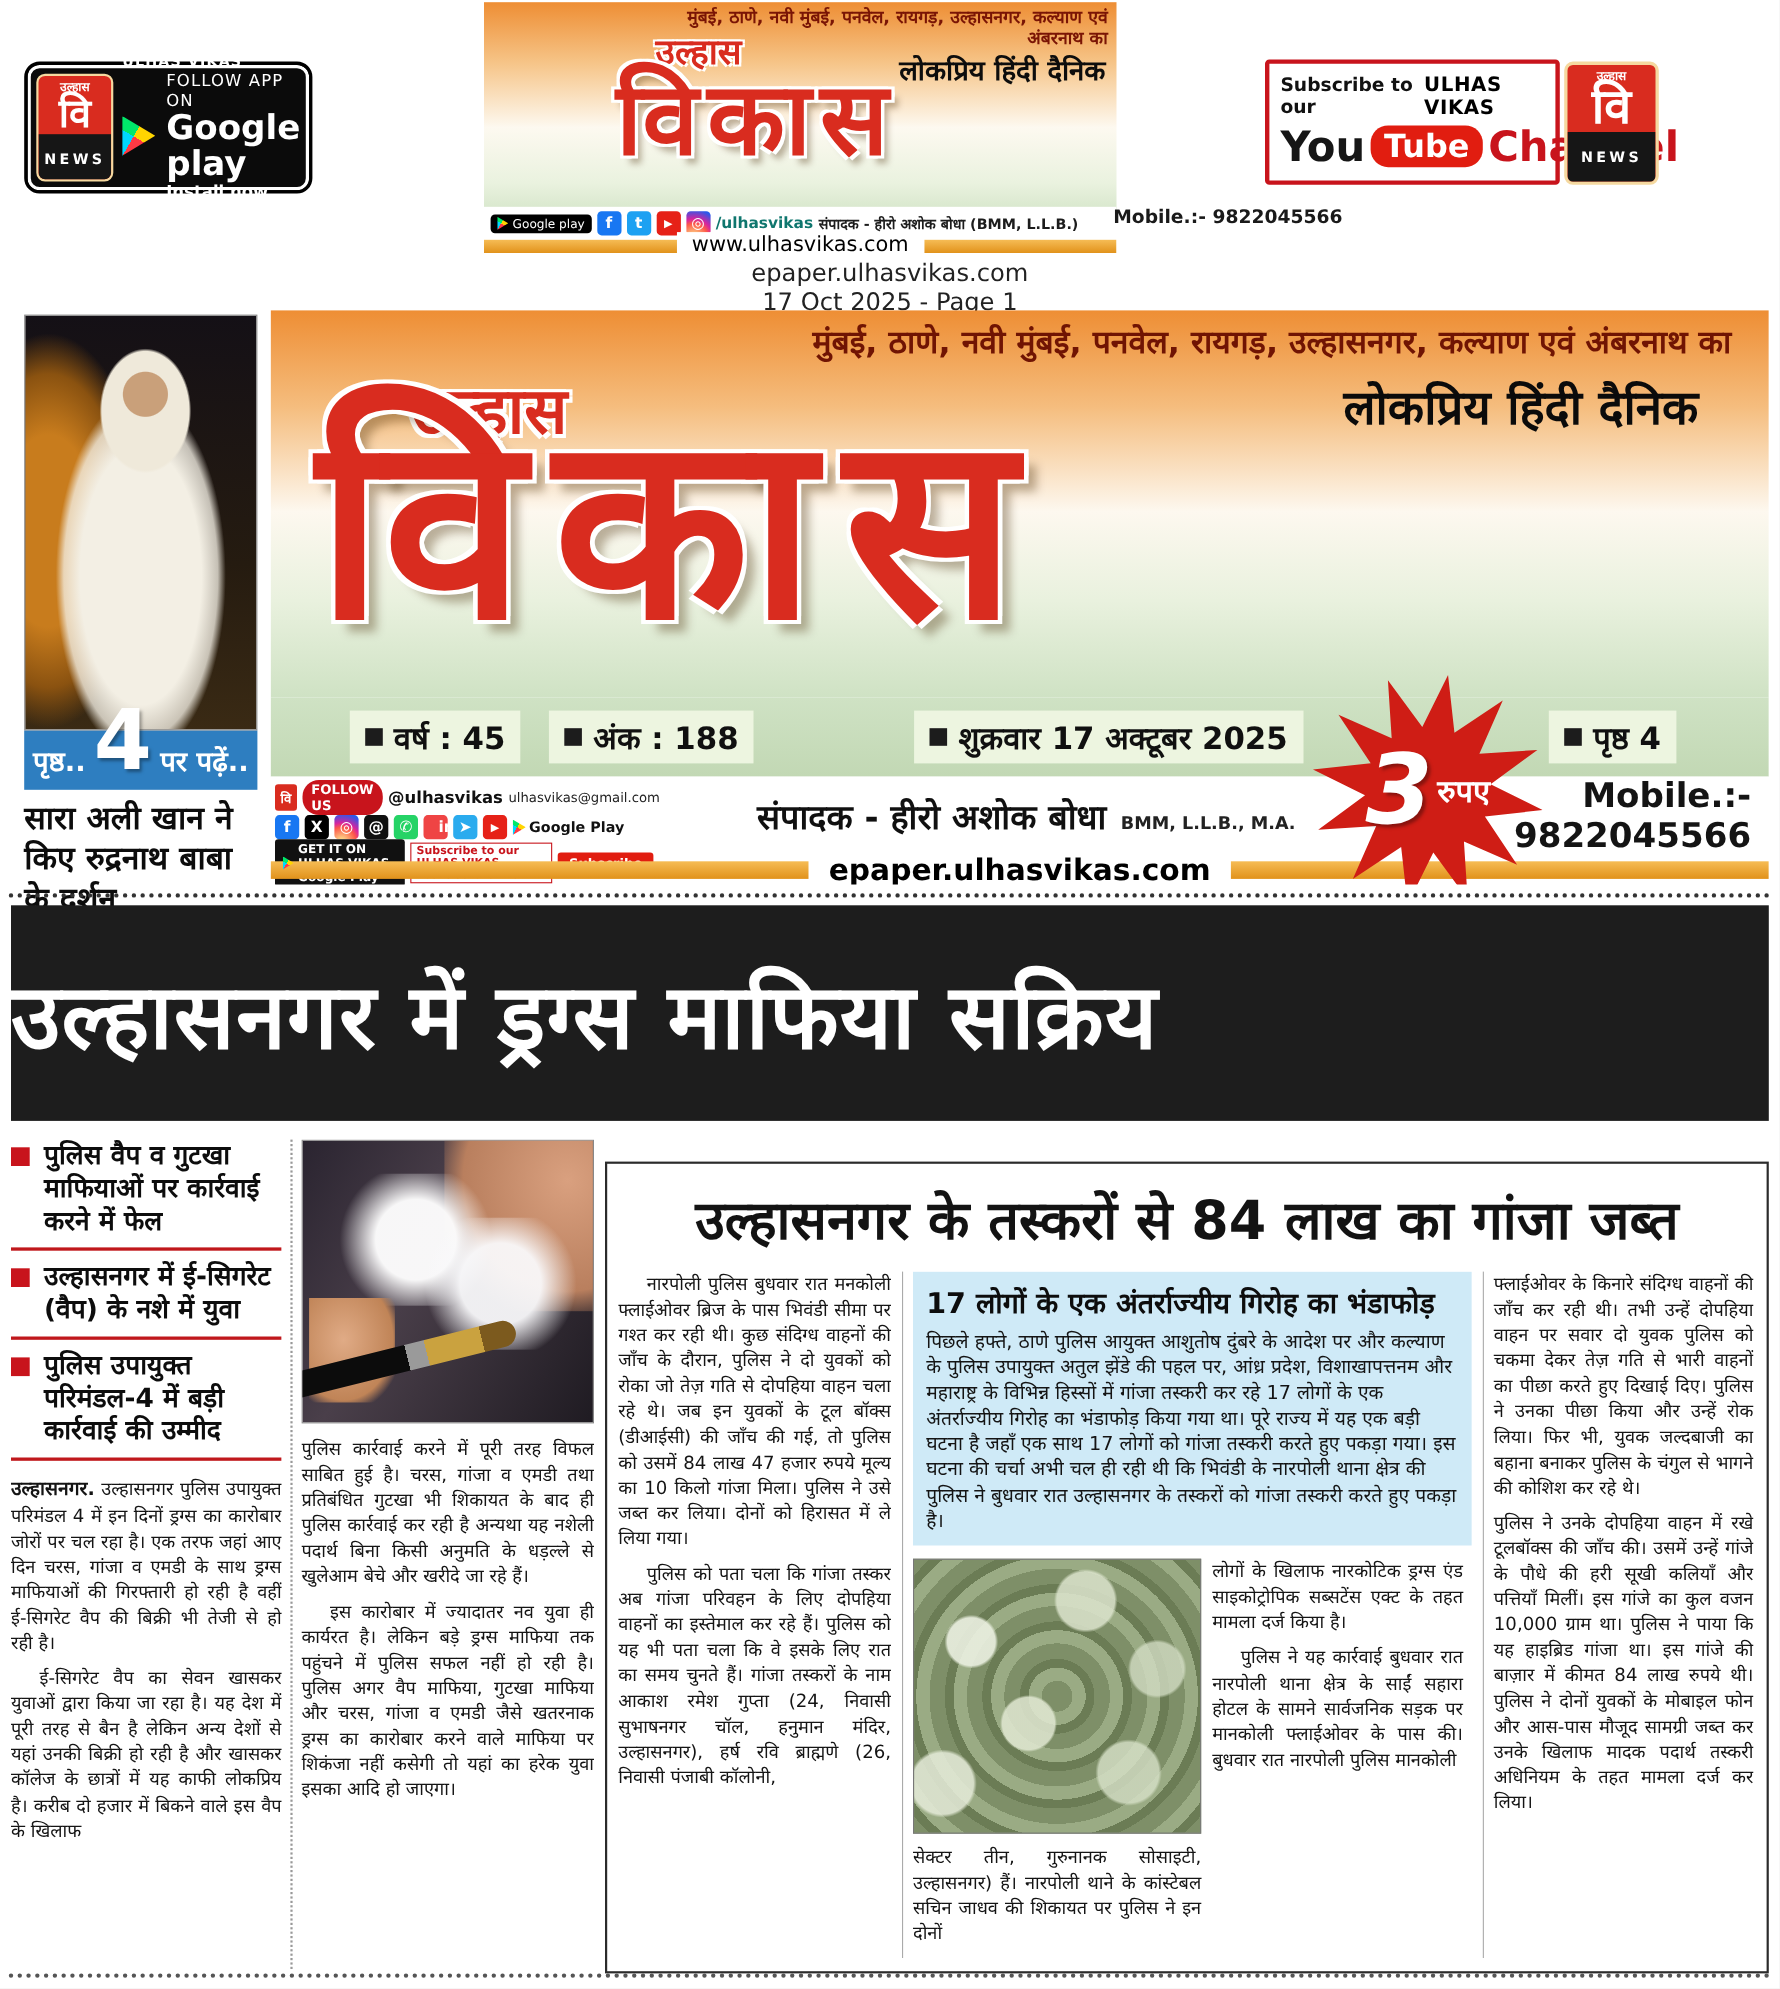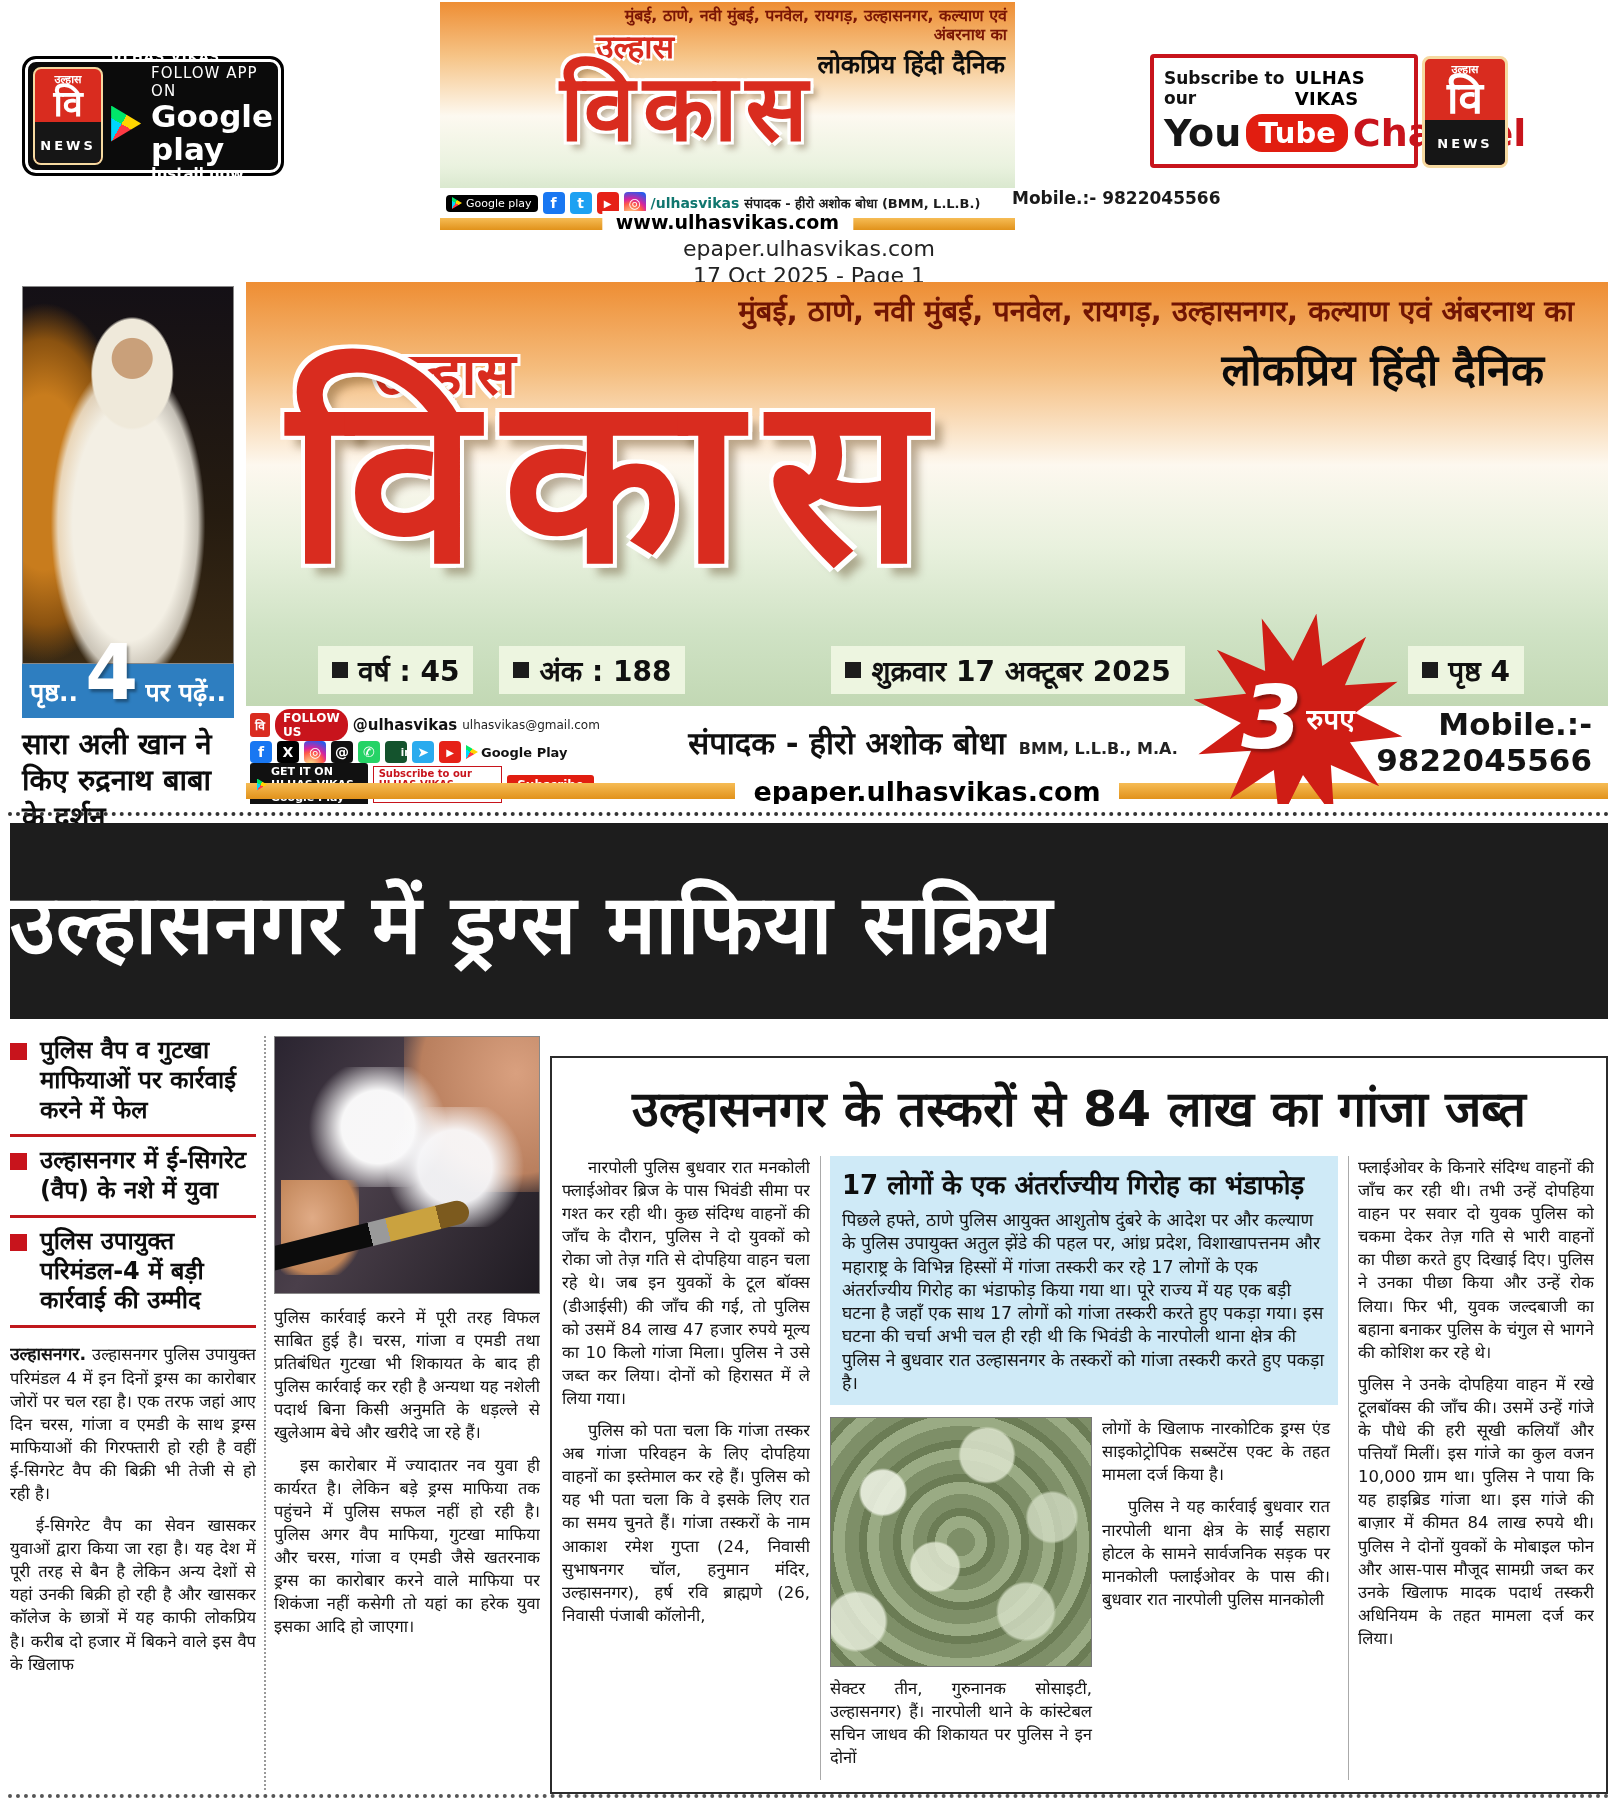--- a/index.html
+++ b/index.html
@@ -38,26 +38,26 @@
     text-shadow:2px 2px 0 #fff,-2px -2px 0 #fff,2px -2px 0 #fff,-2px 2px 0 #fff;}
   .mini-tmain{display:block;font-size:92px;line-height:.92;letter-spacing:8px;
     text-shadow:3px 3px 0 #fff,-3px -3px 0 #fff,3px -3px 0 #fff,-3px 3px 0 #fff,6px 7px 6px rgba(70,40,0,.35);}
   .mini-social{position:absolute;left:0;bottom:12px;width:100%;display:flex;align-items:center;gap:5px;padding:0 6px;background:#fff;height:30px;}
   .gp-chip{background:#000;color:#fff;font-size:11px;padding:2px 6px;border-radius:4px;display:flex;align-items:center;gap:4px;}
   .gp-chip .play-tri{width:10px;height:12px;flex-basis:10px;}
   .s-ic{width:22px;height:22px;border-radius:4px;color:#fff;font-size:14px;font-weight:bold;
     display:inline-flex;align-items:center;justify-content:center;flex:0 0 22px;}
   .ic-fb{background:#1877f2;} .ic-tw{background:#1da1f2;} .ic-yt{background:#e62117;font-size:10px;}
   .ic-ig{background:radial-gradient(circle at 30% 110%,#fdf497 0%,#fd5949 45%,#d6249f 60%,#285aeb 90%);}
-  .ic-x{background:#000;} .ic-th{background:#101010;} .ic-wa{background:#25d366;} .ic-in{background:#14532d;font-size:10px;padding-left:20px;} .ic-tg{background:#2aabee;}
+  .ic-x{background:#000;} .ic-th{background:#101010;} .ic-wa{background:#25d366;} .ic-in{background:#ef4444;font-size:14px;padding-left:20px;} .ic-tg{background:#2aabee;}
   .mini-handle{font-size:14px;font-weight:bold;color:#0f766e;}
   .mini-editor{font-size:13px;font-weight:bold;color:#1c1c1c;}
   .mini-sitebar{position:absolute;left:0;bottom:0;width:100%;height:12px;background:linear-gradient(180deg,#f6bc55,#e1921b);}
   .mini-site{position:absolute;left:50%;bottom:-3px;transform:translateX(-50%);background:#fff;
-    font-size:19px;font-weight:bold;padding:0 14px;color:#000;}
+    font-size:19px;font-weight:normal;padding:0 14px;color:#000;}
   .top-mobile{position:absolute;left:1012px;top:188px;font-size:17px;font-weight:bold;color:#1a1a1a;}
   .yt-badge{position:absolute;left:1150px;top:54px;width:268px;height:114px;background:#fff;
     border:4px solid #c8141c;border-radius:4px;box-shadow:inset 0 0 0 3px #fff;
     display:flex;flex-direction:column;justify-content:center;padding:4px 10px;}
   .yt-line1{display:flex;gap:8px;align-items:baseline;}
   .yt-sub{font-size:17px;font-weight:bold;color:#111;}
   .yt-brand{font-size:18px;font-weight:900;letter-spacing:.5px;color:#000;}
   .yt-line2{display:flex;align-items:center;gap:5px;margin-top:2px;}
   .yt-you{font-size:38px;font-weight:900;color:#161616;}
   .yt-tube{background:#e11d10;color:#fff;font-size:29px;font-weight:900;padding:2px 12px;border-radius:16px;}

